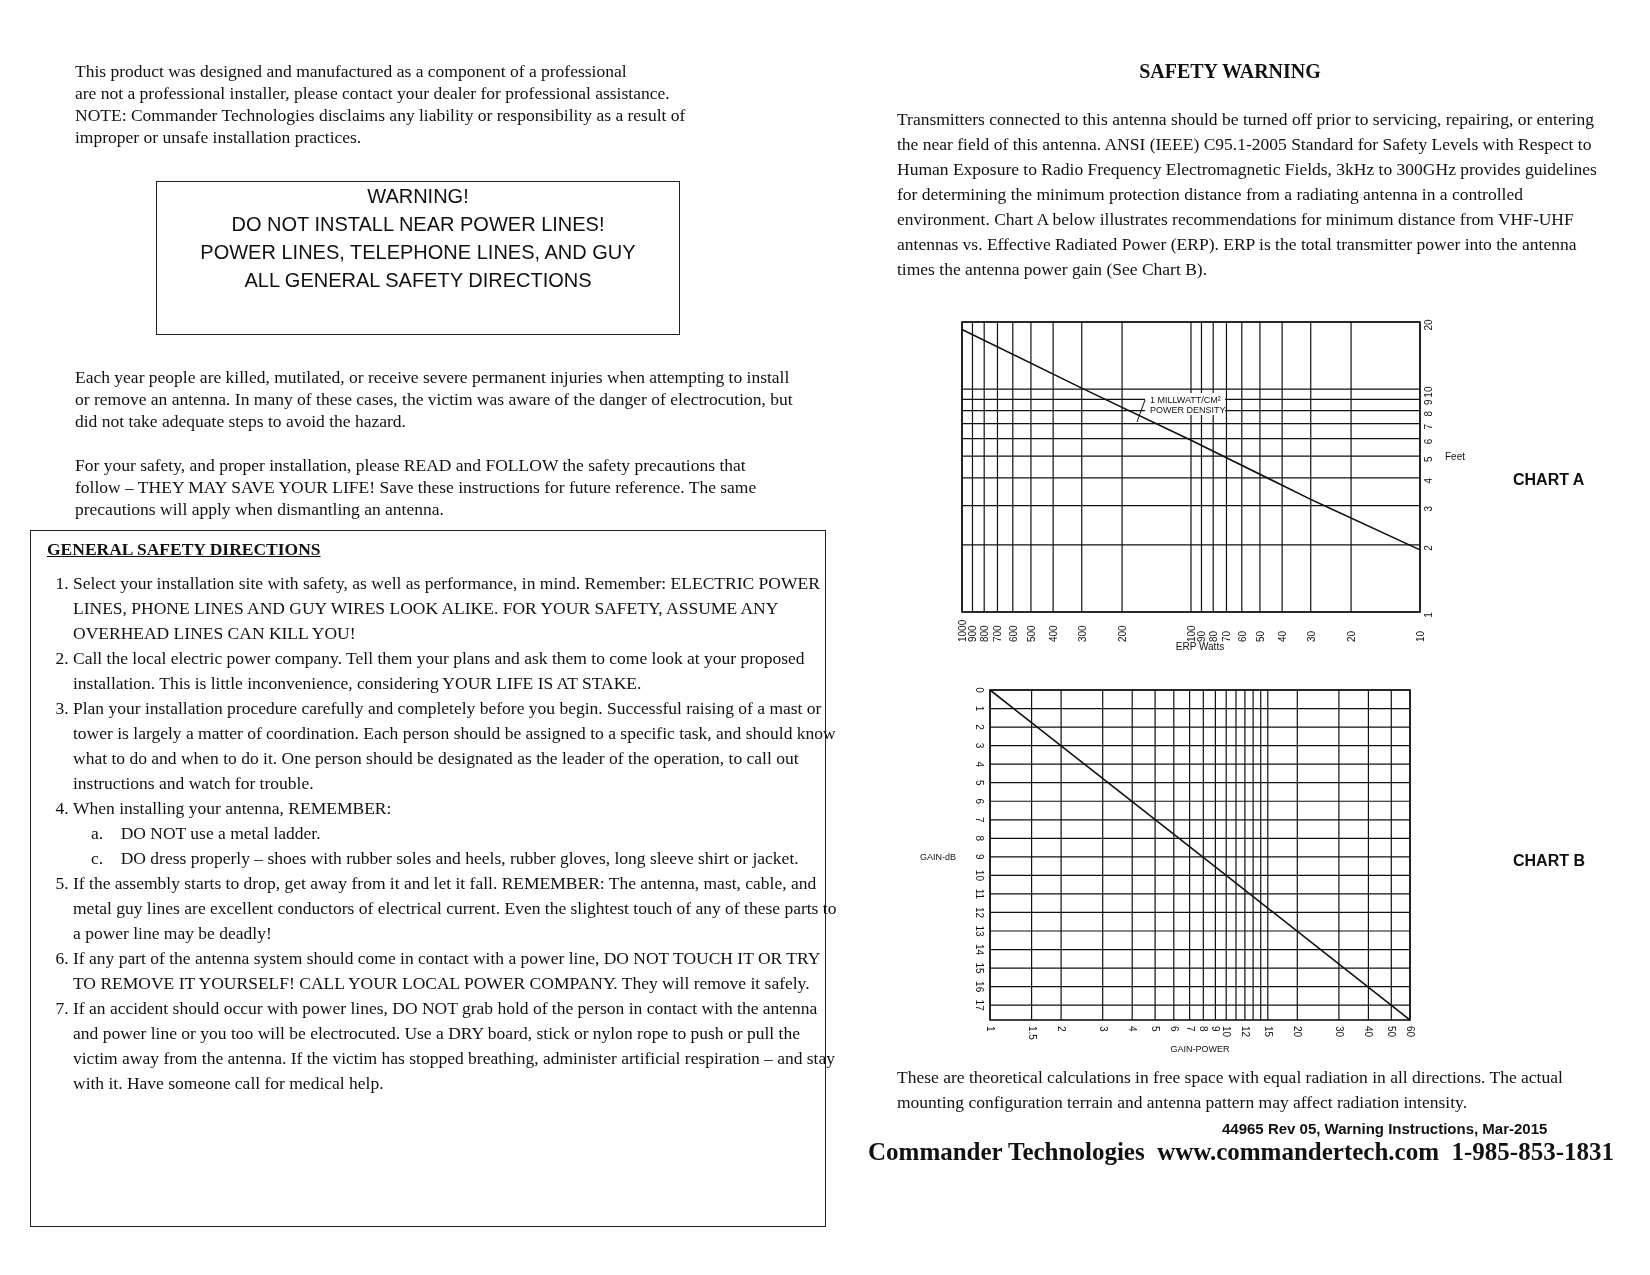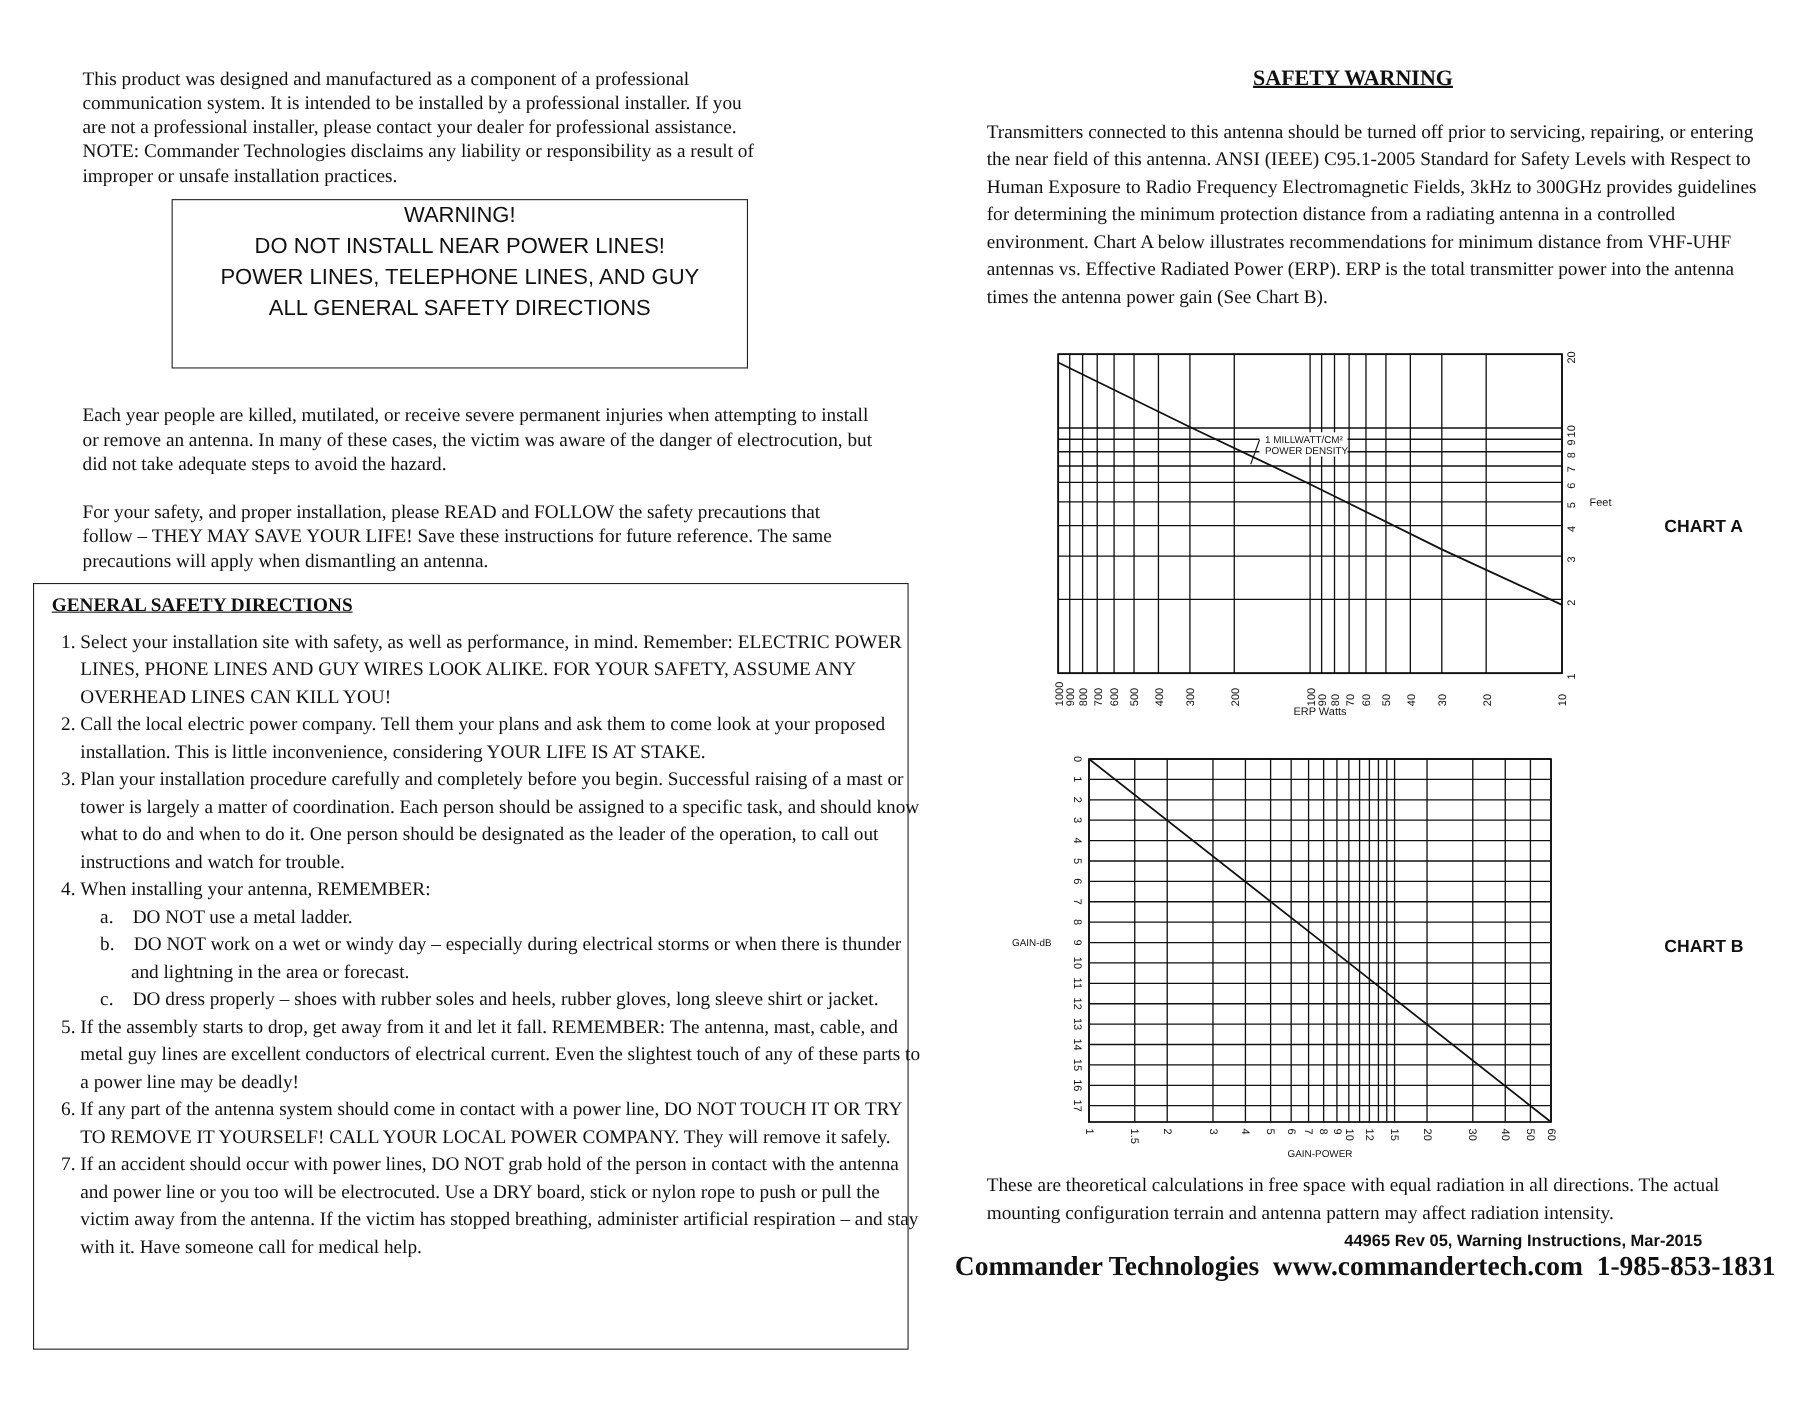--- a/index.html
+++ b/index.html
@@ -10,34 +10,33 @@
   .warnbox { left:156px; top:181px; width:524px; height:154px; border:1.5px solid #222;
              font-family:"Liberation Sans", sans-serif; font-size:20px; line-height:28px;
              text-align:center; padding-top:0; box-sizing:border-box; }
   .para { left:75px; width:720px; font-size:17.5px; line-height:22px; }
   .gsd { left:30px; top:530px; width:796px; height:697px; border:1.5px solid #222; box-sizing:border-box; }
   .gsd h3 { position:absolute; left:16px; top:8px; margin:0; font-size:17.5px; font-weight:bold; text-decoration:underline; }
   .gsd ol { position:absolute; left:22px; top:40px; width:770px; margin:0; padding-left:20px; font-size:17.5px; line-height:25px; }
   .gsd ol li { padding-left:0; }
   .sub { list-style:none; margin:0; padding-left:46px; }
   .sub li { text-indent:-28px; padding-left:28px; }
-  .sw-title { left:1000px; top:60px; width:460px; text-align:center; font-weight:bold; font-size:20px;text-decoration:underline; }
+  .sw-title { left:1000px; top:60px; width:460px; text-align:center; font-weight:bold; font-size:20px; }
   .sw-text { left:897px; top:107px; width:700px; font-size:17.5px; line-height:25px; }
   .chart-label { font-family:"Liberation Sans", sans-serif; font-weight:bold; font-size:16px; }
   .footer-text { left:897px; top:1065px; width:700px; font-size:17.5px; line-height:25px; }
   .company { left:868px; top:1138px; font-size:25px; font-weight:bold; white-space:pre; }
   .docid { left:1222px; top:1120px; font-family:"Liberation Sans", sans-serif; font-weight:bold; font-size:15px; }
   svg text { font-family:"Liberation Sans", sans-serif; font-size:10px; fill:#111; }
 </style>
 </head>
 <body>
 
 <div class="abs intro">
   <div>This product was designed and manufactured as a component of a professional</div>
-  <div>communication system.  It is intended to be installed by a professional installer.  If you</div>
   <div>are not a professional installer, please contact your dealer for professional assistance.</div>
   <div>NOTE:  Commander Technologies disclaims any liability or responsibility as a result of</div>
   <div>improper or unsafe installation practices.</div>
 </div>
 
 <div class="abs warnbox">
   <div>WARNING!</div>
   <div>DO NOT INSTALL NEAR POWER LINES!</div>
   <div>POWER LINES, TELEPHONE LINES, AND GUY</div>
   <div>ALL GENERAL SAFETY DIRECTIONS</div>
@@ -49,21 +48,20 @@
 <div class="abs gsd">
   <h3>GENERAL SAFETY DIRECTIONS</h3>
   <ol>
     <li>Select your installation site with safety, as well as performance, in mind.  Remember: ELECTRIC POWER LINES, PHONE LINES AND GUY WIRES LOOK ALIKE.  FOR YOUR SAFETY, ASSUME ANY OVERHEAD LINES CAN KILL YOU!</li>
     <li>Call the local electric power company.  Tell them your plans and ask them to come look at your proposed installation.  This is little inconvenience, considering YOUR LIFE IS AT STAKE.</li>
     <li>Plan your installation procedure carefully and completely before you begin.  Successful raising of a mast or tower is largely a matter of coordination.  Each person should be assigned to a specific task, and should know what to do and when to do it.  One person should be designated as the leader of the operation, to call out instructions and watch for trouble.</li>
     <li>
       <span>When installing your antenna, REMEMBER:</span>
       <ul class="sub">
         <li><span>a.</span>&nbsp;&nbsp;&nbsp; <span>DO NOT use a metal ladder.</span></li>
-        <li><span>b.</span>&nbsp;&nbsp;&nbsp; <span>DO NOT work on a wet or windy day – especially during electrical storms or when there is thunder and lightning in the area or forecast.</span></li>
         <li><span>c.</span>&nbsp;&nbsp;&nbsp; <span>DO dress properly – shoes with rubber soles and heels, rubber gloves, long sleeve shirt or jacket.</span></li>
       </ul>
     </li>
     <li>If the assembly starts to drop, get away from it and let it fall.  REMEMBER: The antenna, mast, cable, and metal guy lines are excellent conductors of electrical current.  Even the slightest touch of any of these parts to a power line may be deadly!</li>
     <li>If any part of the antenna system should come in contact with a power line, DO NOT TOUCH IT OR TRY TO REMOVE IT YOURSELF!  CALL YOUR LOCAL POWER COMPANY.  They will remove it safely.</li>
     <li>If an accident should occur with power lines, DO NOT grab hold of the person in contact with the antenna and power line or you too will be electrocuted.  Use a DRY board, stick or nylon rope to push or pull the victim away from the antenna.  If the victim has stopped breathing, administer artificial respiration – and stay with it.  Have someone call for medical help.</li>
   </ol>
 </div>
 
 <div class="abs sw-title">SAFETY WARNING</div>

